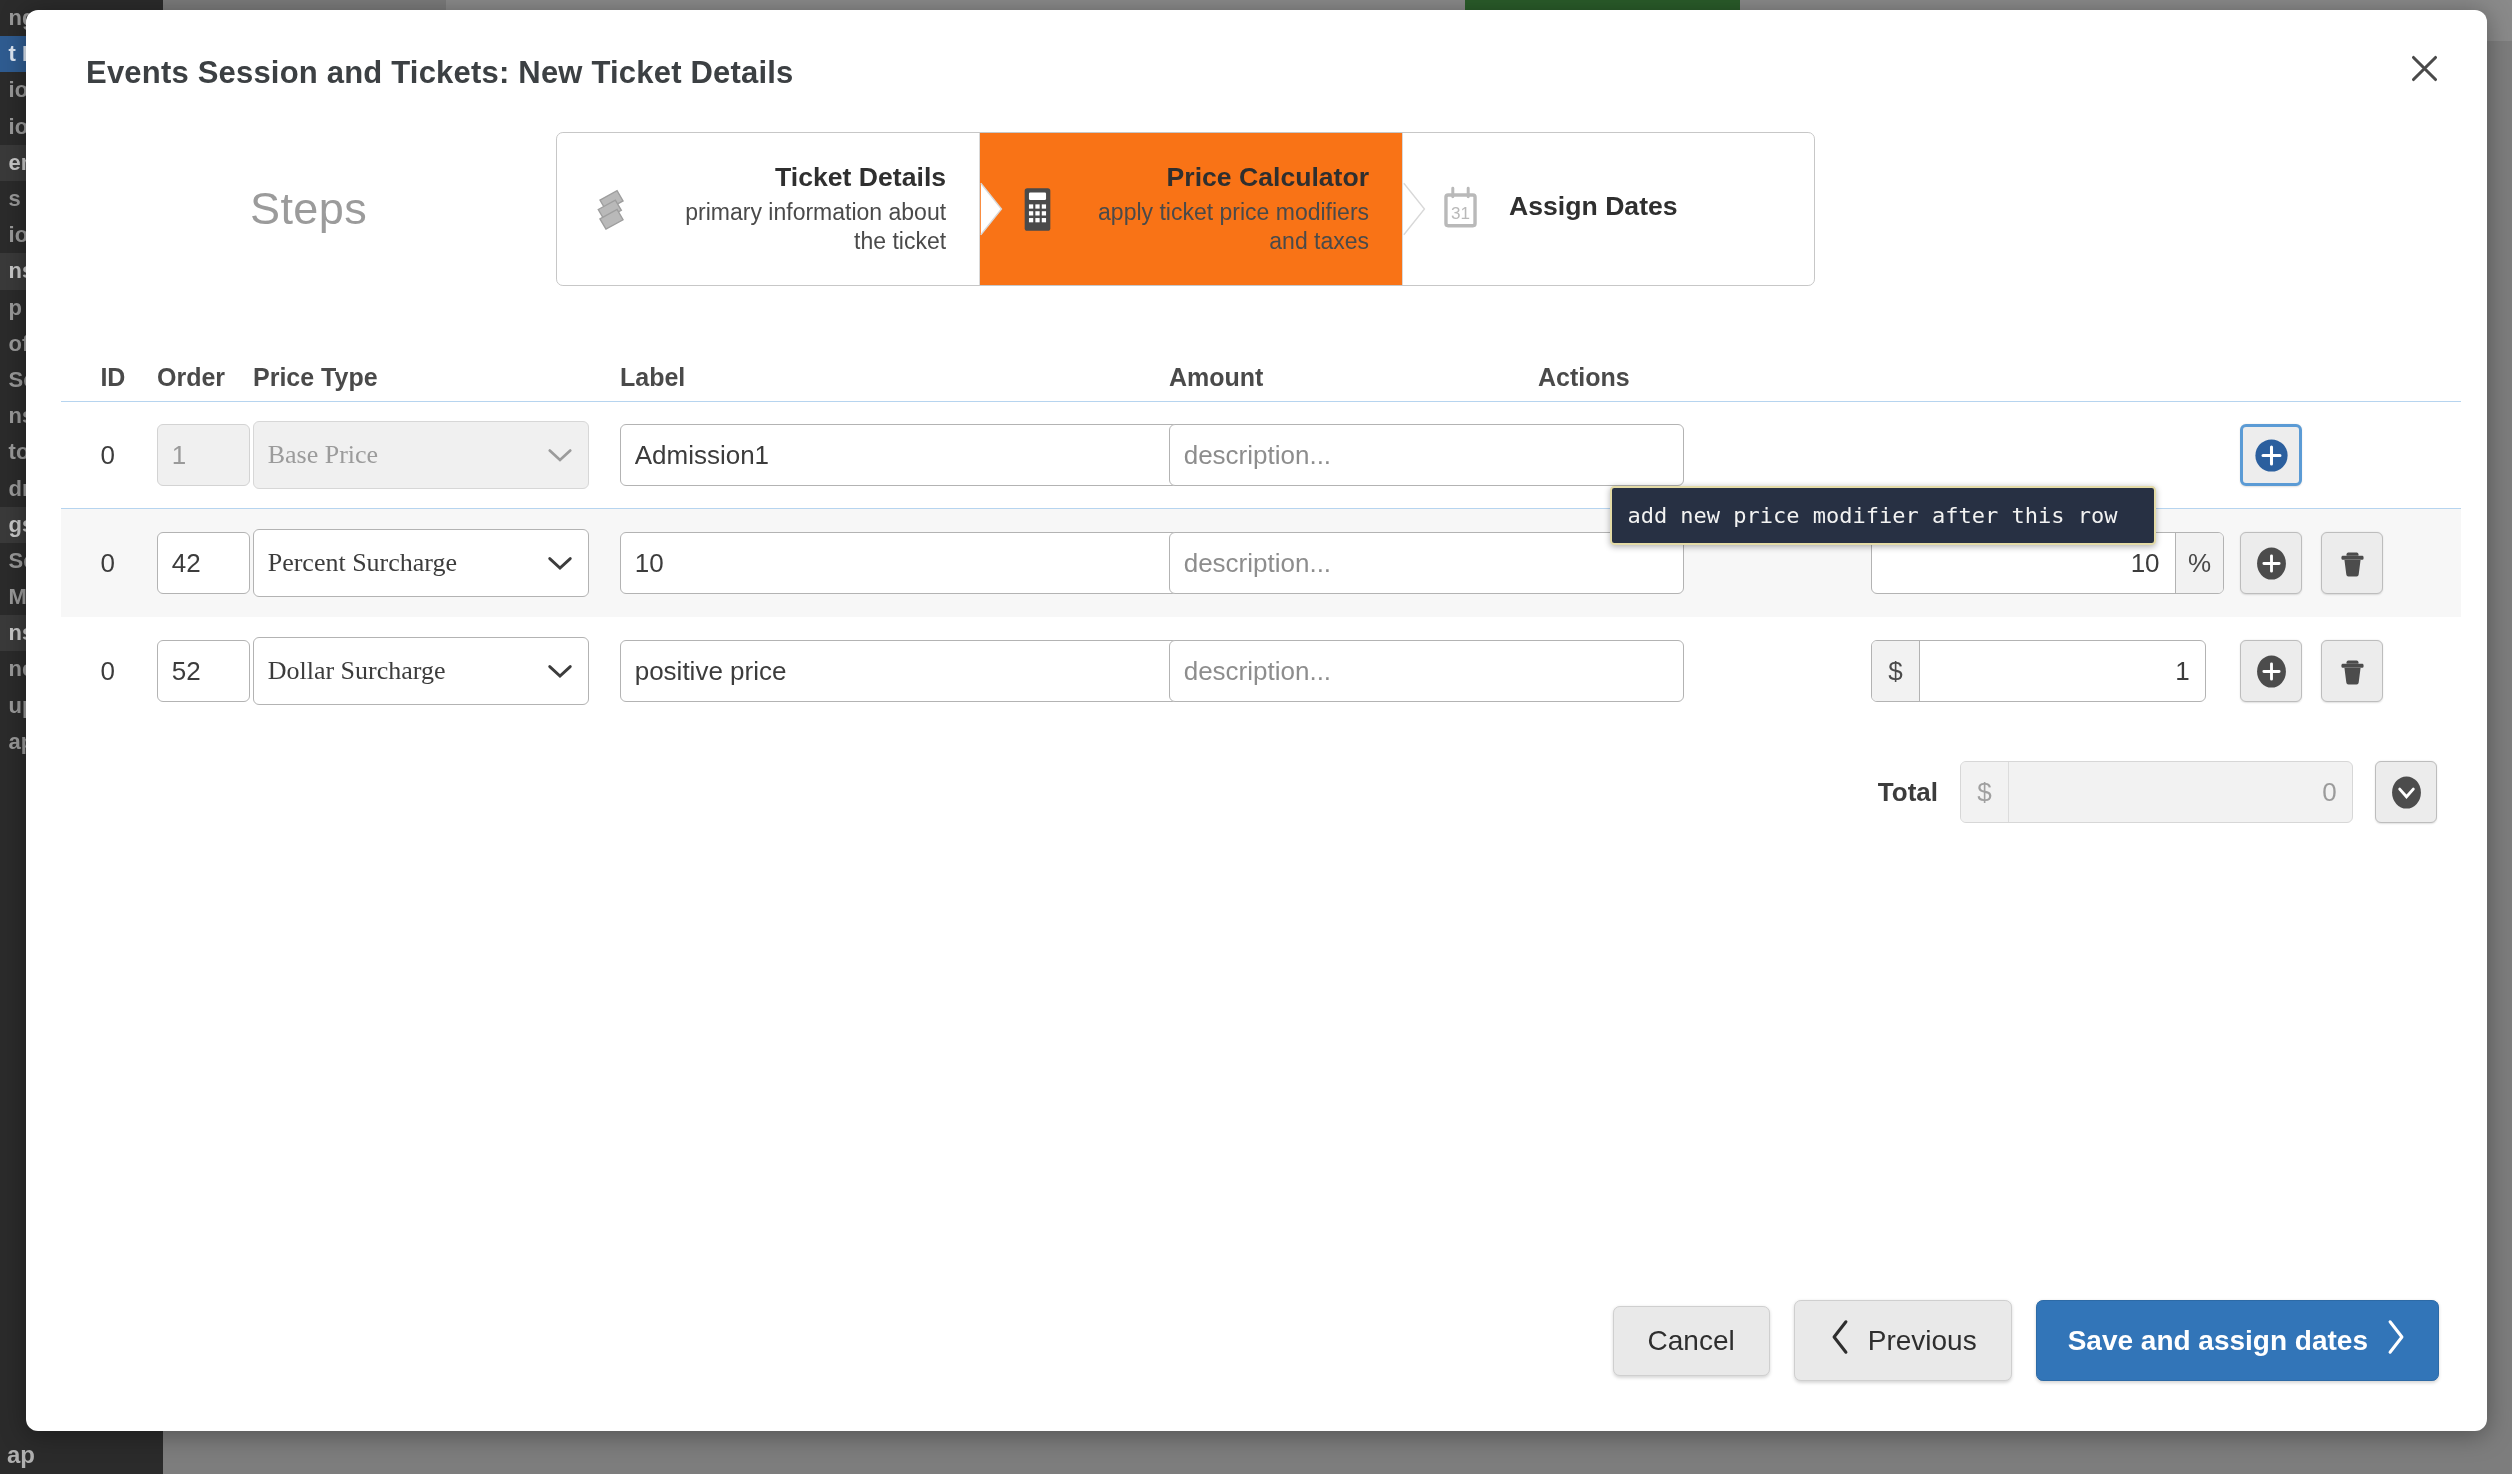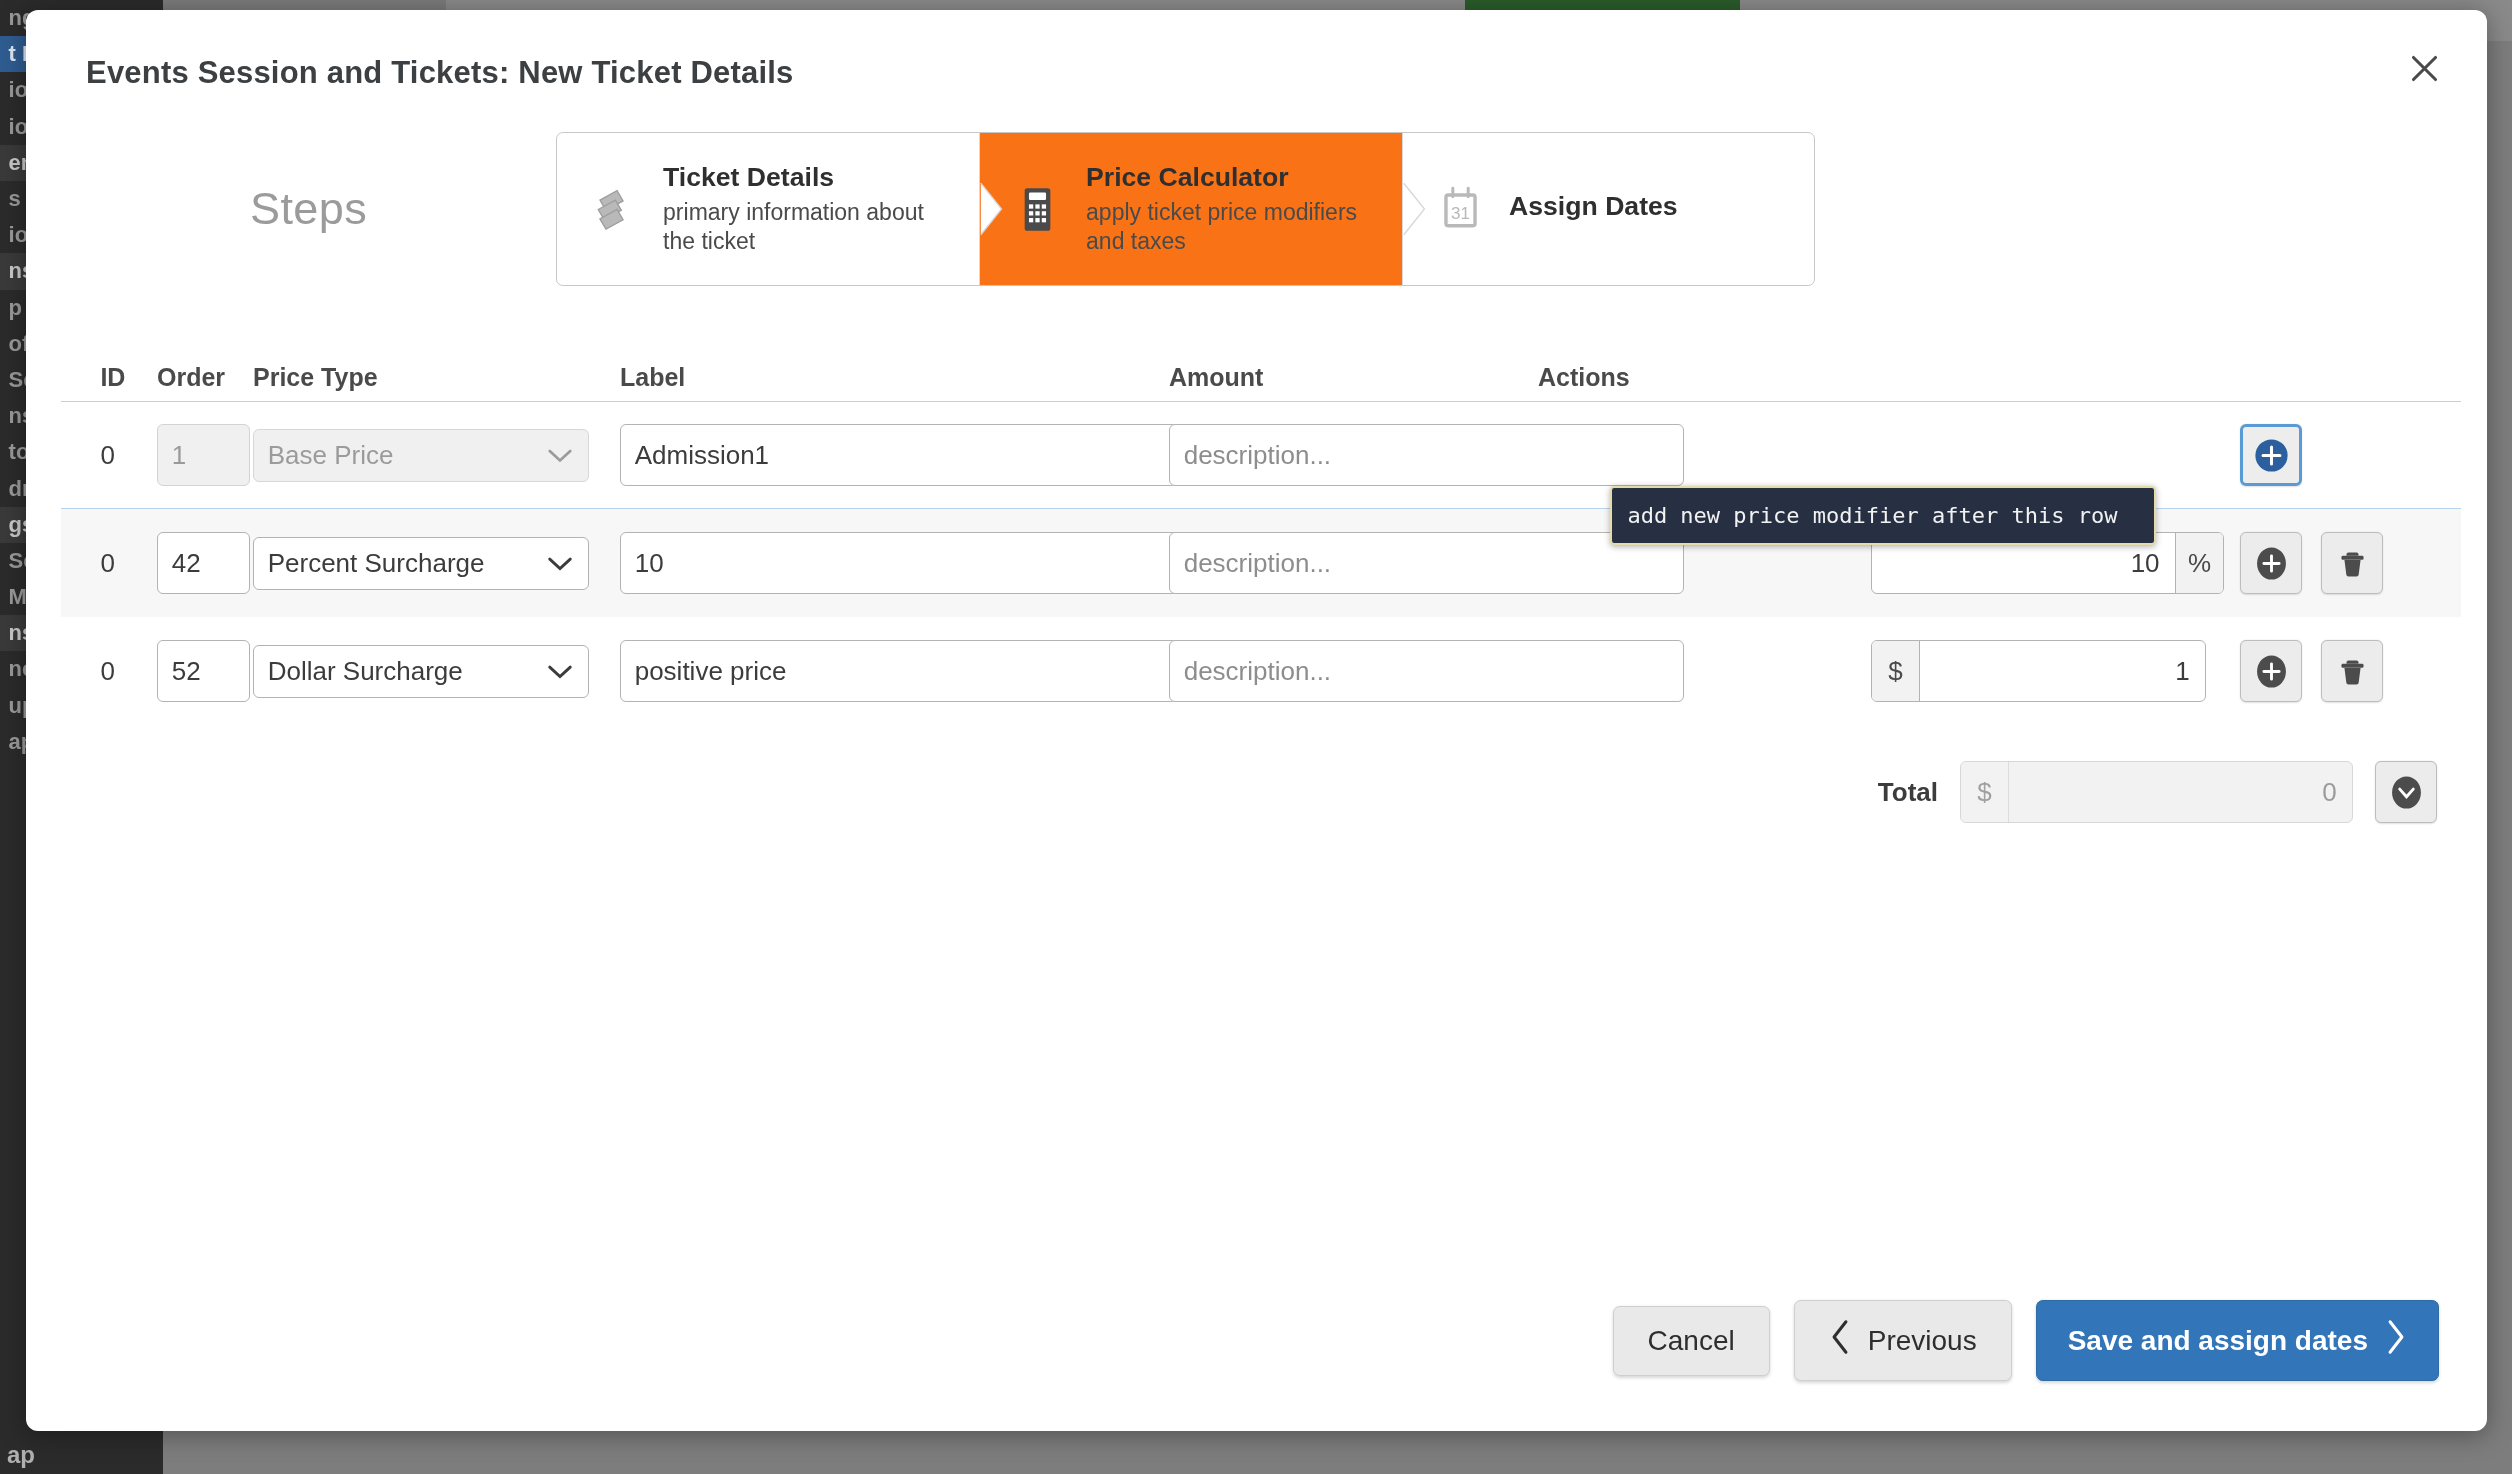--- a/index.html
+++ b/index.html
@@ -64,21 +64,21 @@
   #close-btn {
     position: absolute; right: 43px; top: 39px;
     width: 39px; height: 39px; cursor: pointer;
     background: none; border: none;
   }
   #close-btn svg { display: block; }
 
   
   #steps-wrap {
     display: flex; align-items: center;
-    margin-top: 19px; padding-left: 215px;
+    margin-top: 19px; padding-left: 215px; text-align: right;
   }
   #steps-label {
     font-size: 45px; color: #9b9b9b; font-weight: normal;
     margin-right: 189px; letter-spacing: 0.4px;
   }
   #stepper {
     display: flex; border: 0.9px solid #c7c7c7; border-radius: 6.9px;
     overflow: hidden; height: 154px; background: #fff;
   }
   .step {
@@ -143,24 +143,24 @@
   input.fld::placeholder { color: #8d8d8d; }
   input.fld.disabled, .fakeinput.disabled {
     background: #f0f0f0; color: #9a9a9a; border-color: #d3d3d3;
   }
   .order-input { width: 93px; text-align: left; }
   .label-input { width: 558px; }
   .desc-input  { width: 515px; }
 
   
   .sel {
-    position: relative; width: 336px; height: 53px;
+    position: relative; width: 336px; height: 68px;
     border: 1.7px solid #b3b3b3; border-radius: 6px; background: #fff;
     display: flex; align-items: center; padding: 0 13.7px;
-    font-size: 26px; color: #3c3c3c; cursor: pointer;
+    font-size: 26px; color: #3c3c3c; cursor: pointer; font-family: Liberation Serif, serif;
   }
   .sel.disabled { background: #f0f0f0; color: #9b9b9b; border-color: #d7d7d7; }
   .sel .caret {
     position: absolute; right: 15.4px; top: 50%; transform: translateY(-50%);
   }
 
   
   .amt-group {
     display: flex; align-items: stretch; height: 62px;
     border: 1.7px solid #b3b3b3; border-radius: 6px; overflow: hidden;

